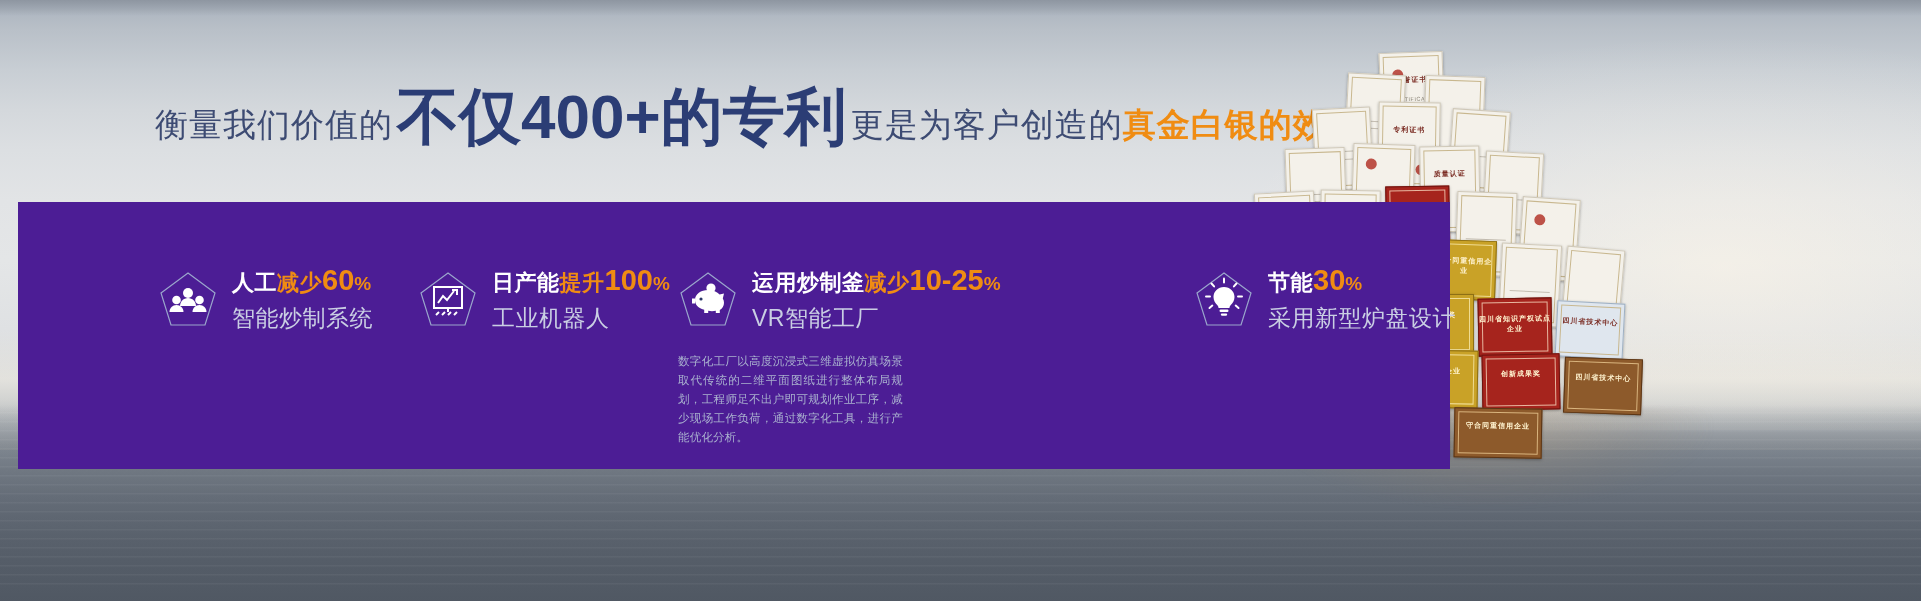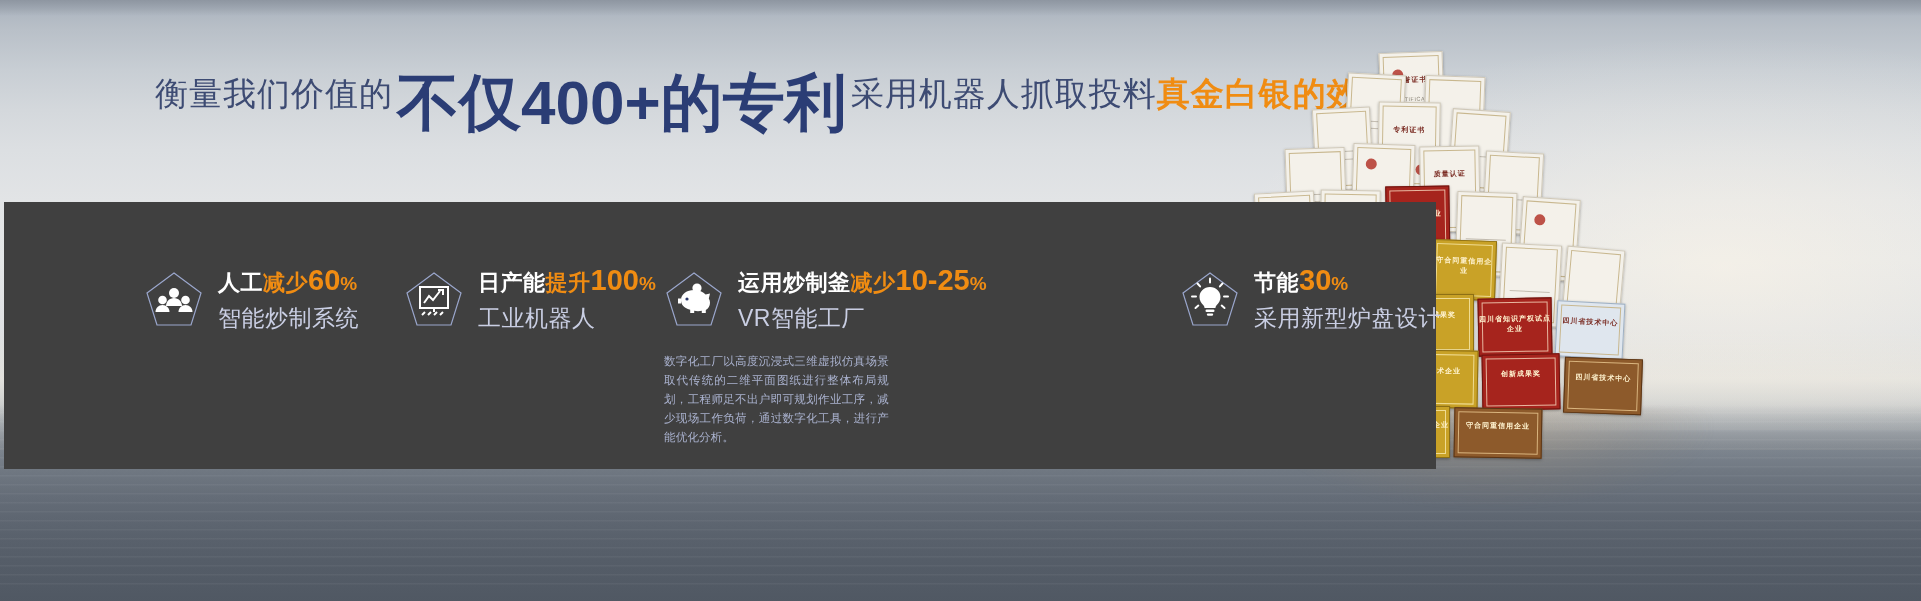--- a/index.html
+++ b/index.html
@@ -52,37 +52,37 @@
     filter:blur(2px);
   }
   .top-dark{
     position:absolute;left:0;top:0;width:1921px;height:16px;
     background:linear-gradient(180deg,#8e96a1 0%, rgba(160,168,178,0) 100%);
   }
 
   
   .headline{
     position:absolute;left:155px;top:72px;width:1300px;height:76px;
-    display:flex;align-items:flex-start;white-space:nowrap;
+    display:flex;align-items:flex-end;white-space:nowrap;
   }
   .hl-sm{
     font-size:33px;color:#3d4b73;letter-spacing:1px;font-weight:400;
   }
   .hl-big{
     font-size:62px;color:#2b3d75;font-weight:bold;letter-spacing:0px;
     margin:0 4px;line-height:1;
   }
   .hl-orange{
     font-size:33px;color:#f08c12;font-weight:bold;letter-spacing:1px;
   }
 
   
   .panel{
-    position:absolute;left:4px;top:202px;width:1432px;height:267px;
-    background:#404040;
+    position:absolute;left:18px;top:202px;width:1432px;height:267px;
+    background:#4c1d95;
   }
   .panel-inner{
     position:absolute;left:0;top:0;width:1432px;height:267px;
   }
   .feature{
     position:absolute;top:0;width:300px;height:267px;
   }
   .f0{left:140px;} .f1{left:400px;} .f2{left:660px;} .f3{left:1140px;}
   .f2{width:330px;}
   .f3{width:300px;margin-left:36px;}
@@ -160,21 +160,21 @@
   <div class="top-dark"></div>
   <div class="bg-glow"></div>
   <div class="bg-glow2"></div>
   <div class="bg-water"></div>
   <div class="bg-water-streak"></div>
   <div class="bg-reflect"></div>
 
   <div class="headline">
     <span class="hl-sm">衡量我们价值的</span>
     <span class="hl-big">不仅400+的专利</span>
-    <span class="hl-sm">采用机器人抓取投料</span>
+    <span class="hl-sm">更是为客户创造的</span>
     <span class="hl-orange">真金白银的效益</span>
   </div>
 
   <div class="certs">
 
     <div class="cert" style="left:152px;top:0px;width:62px;height:86px;transform:rotate(-2deg);">
         <div class="inner"></div>
         <div class="seal" style="left:12px;top:16px;"></div>
         <div class="ttl">荣誉证书</div>
         <div class="ttl2">CERTIFICATE</div>

